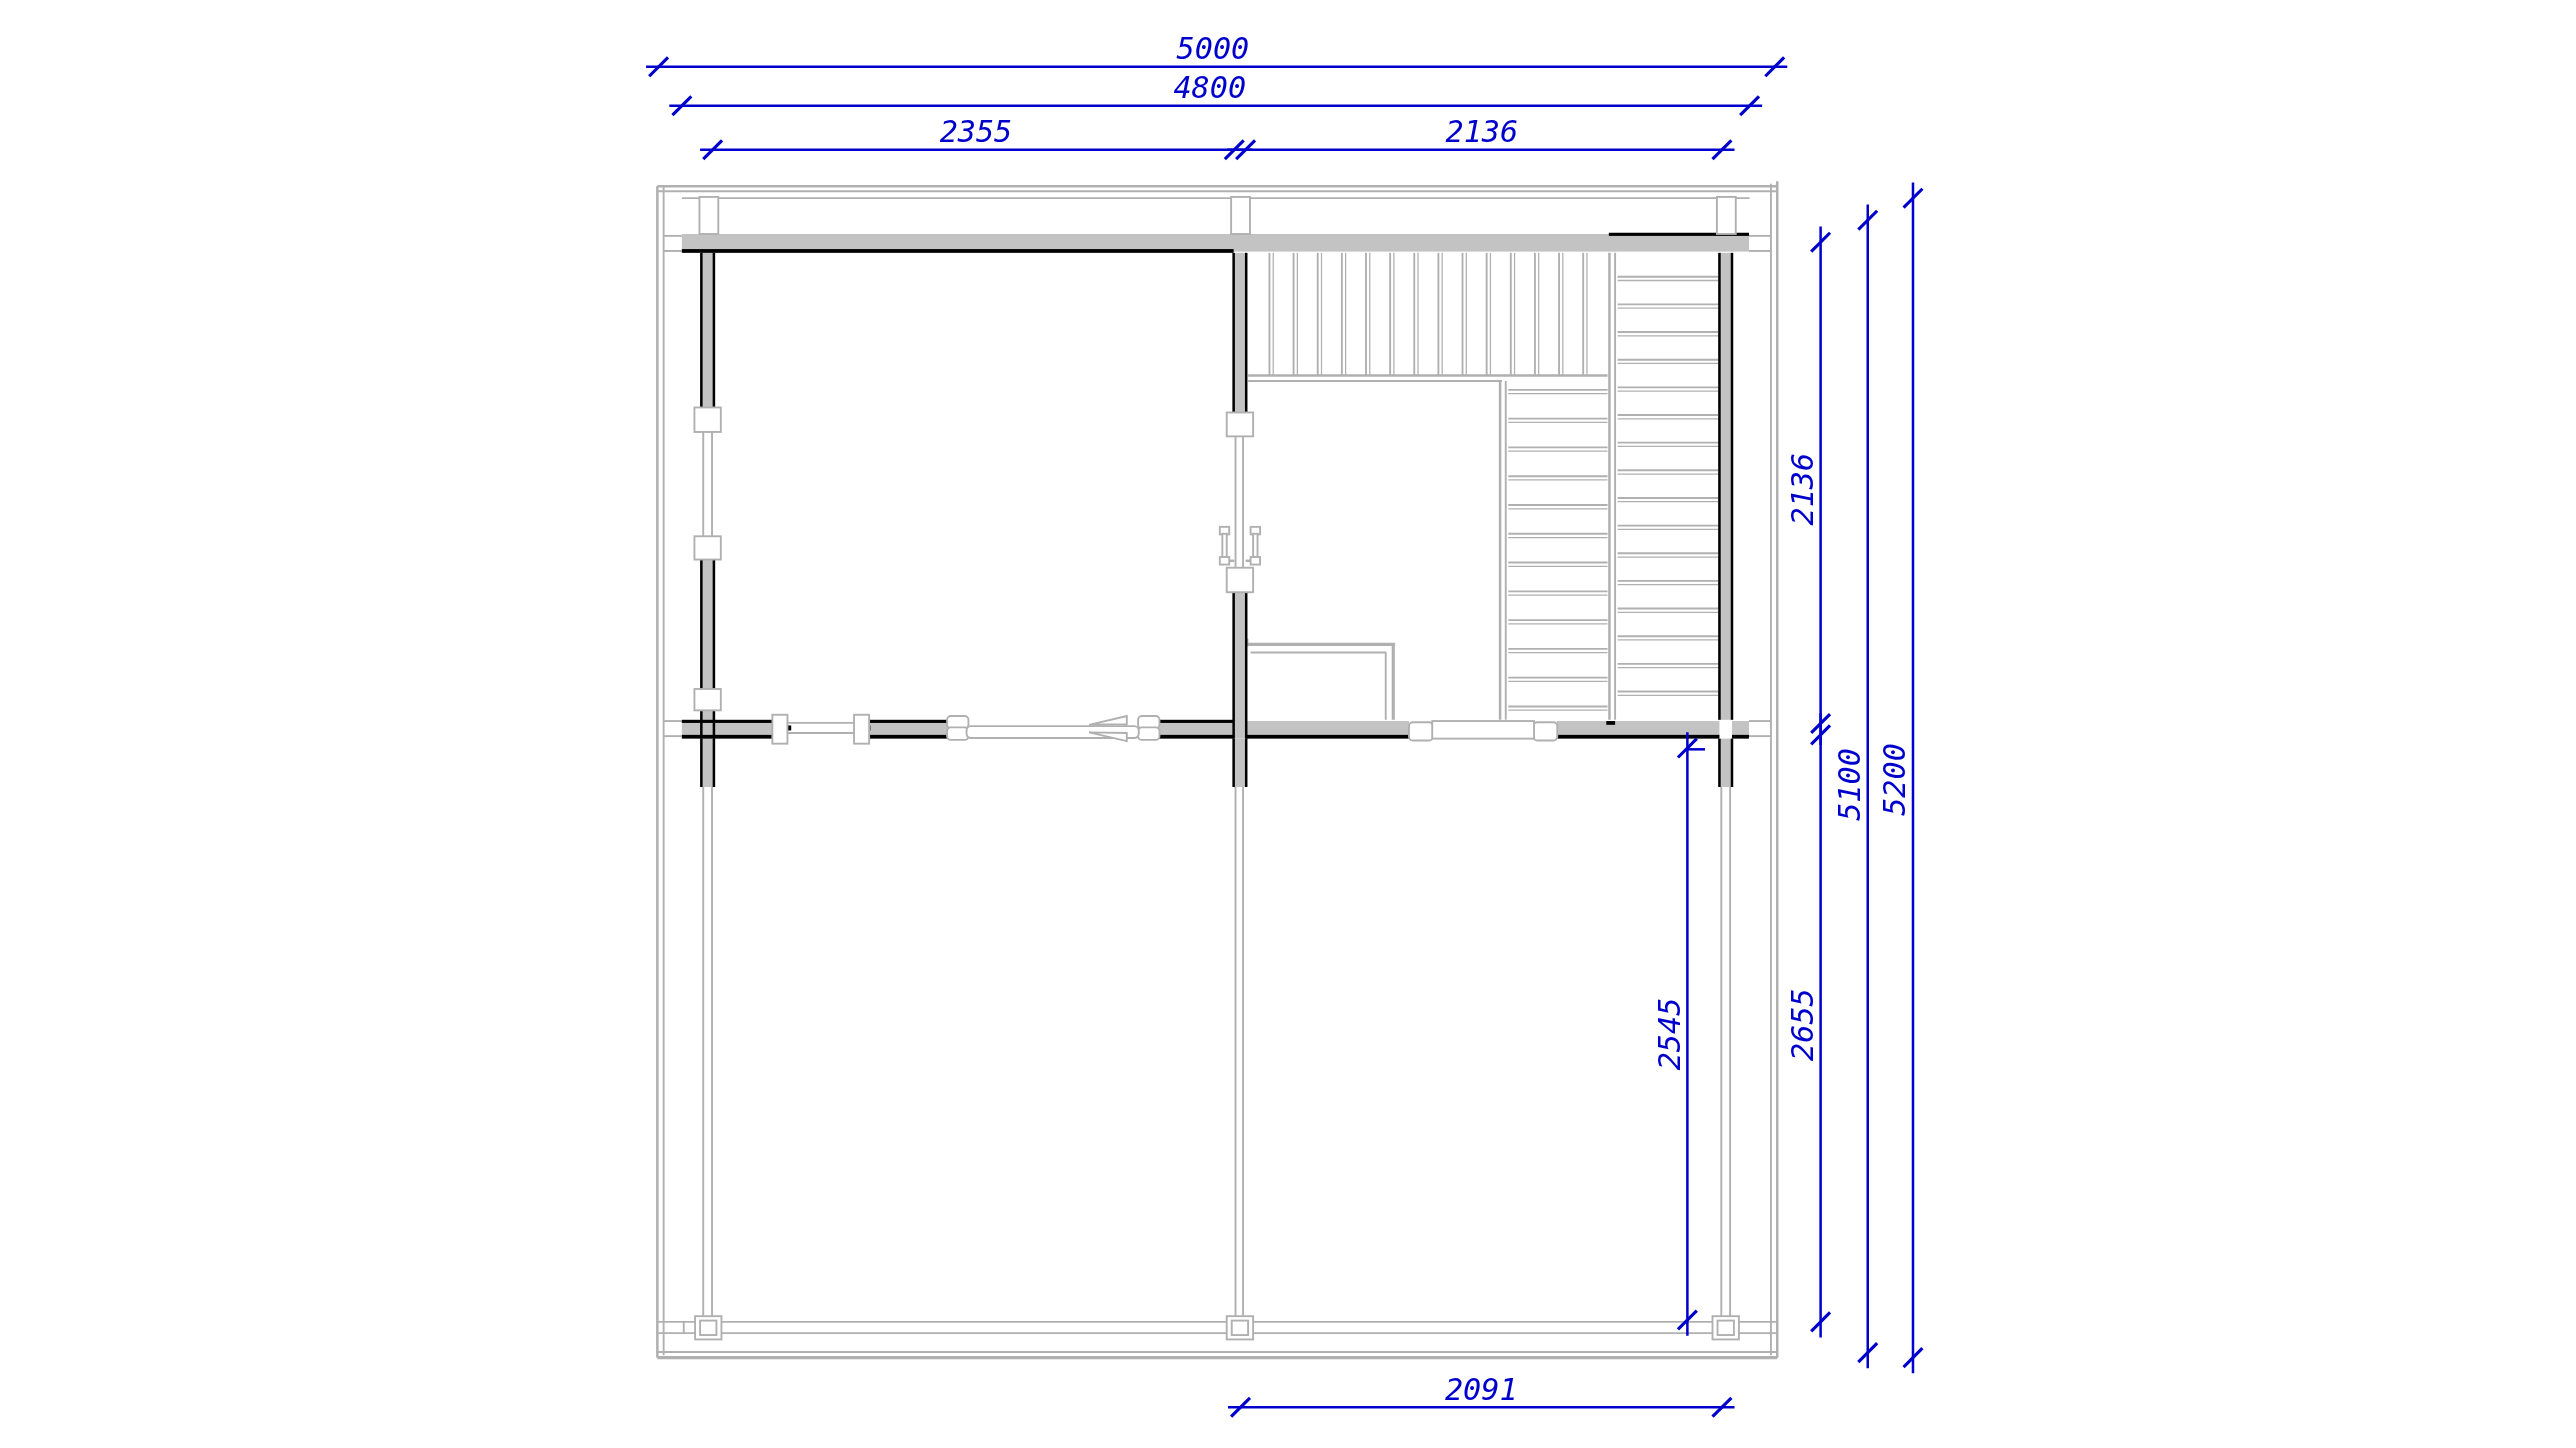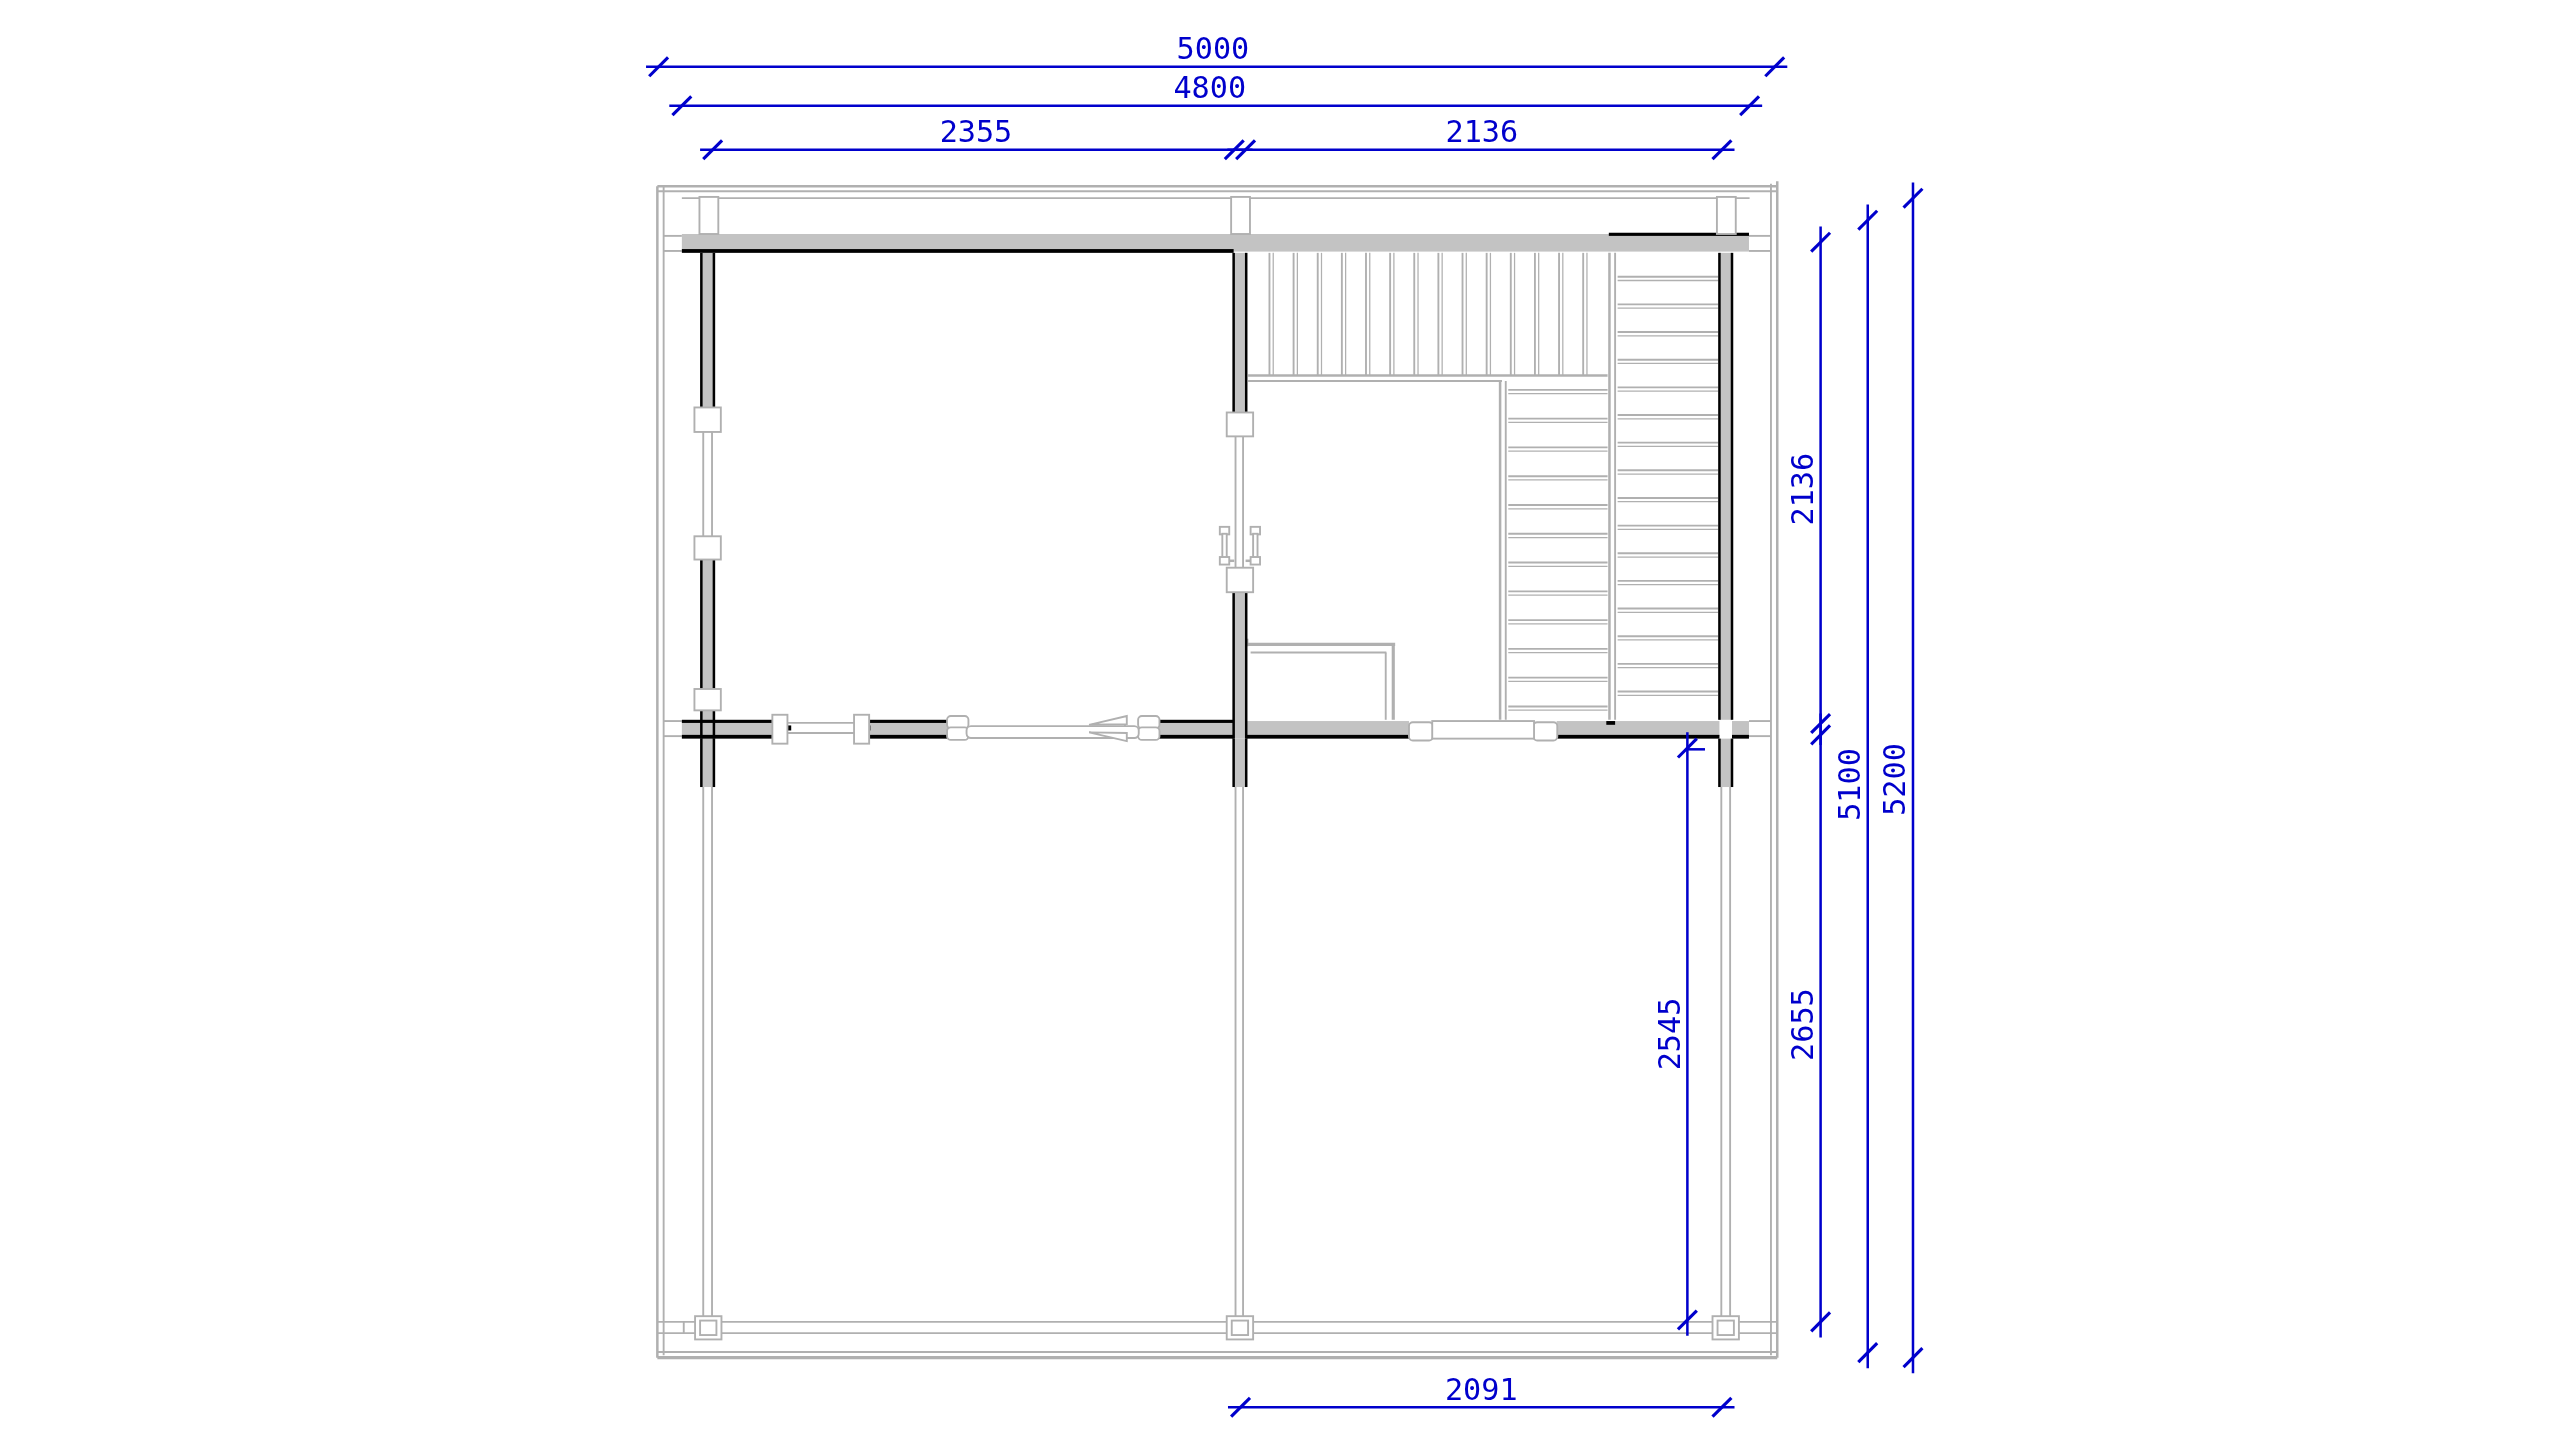--- a/index.html
+++ b/index.html
@@ -1,17 +1,17 @@
 <!DOCTYPE html>
 <html style="font-size:10px"><head>
 <meta charset="utf-8">
 <style>
   html,body{margin:0;padding:0;background:#ffffff;}
   .scene{position:relative;width:2576px;height:1449px;background:#1d4ed8;overflow:hidden;
-         font-family:"DejaVu Sans Mono","Liberation Mono",monospace;}
+         font-family:"DejaVu Sans Mono","Liberation Mono",monospace;font-style:italic;}
   svg{position:absolute;left:0;top:0;}
   text{font-family:"DejaVu Sans Mono","Liberation Mono",monospace;}
 </style>
 </head>
 <body>
 
 <div class="scene">
   <svg id="plan" width="2576" height="1449" viewBox="0 0 4099 2305" style="background: rgb(255, 255, 255);">
       <line x1="1046" y1="296" x2="1046" y2="2160" stroke="#b0b0b0" stroke-width="4"></line>
       <line x1="1056" y1="296" x2="1056" y2="2156" stroke="#b0b0b0" stroke-width="3"></line>

